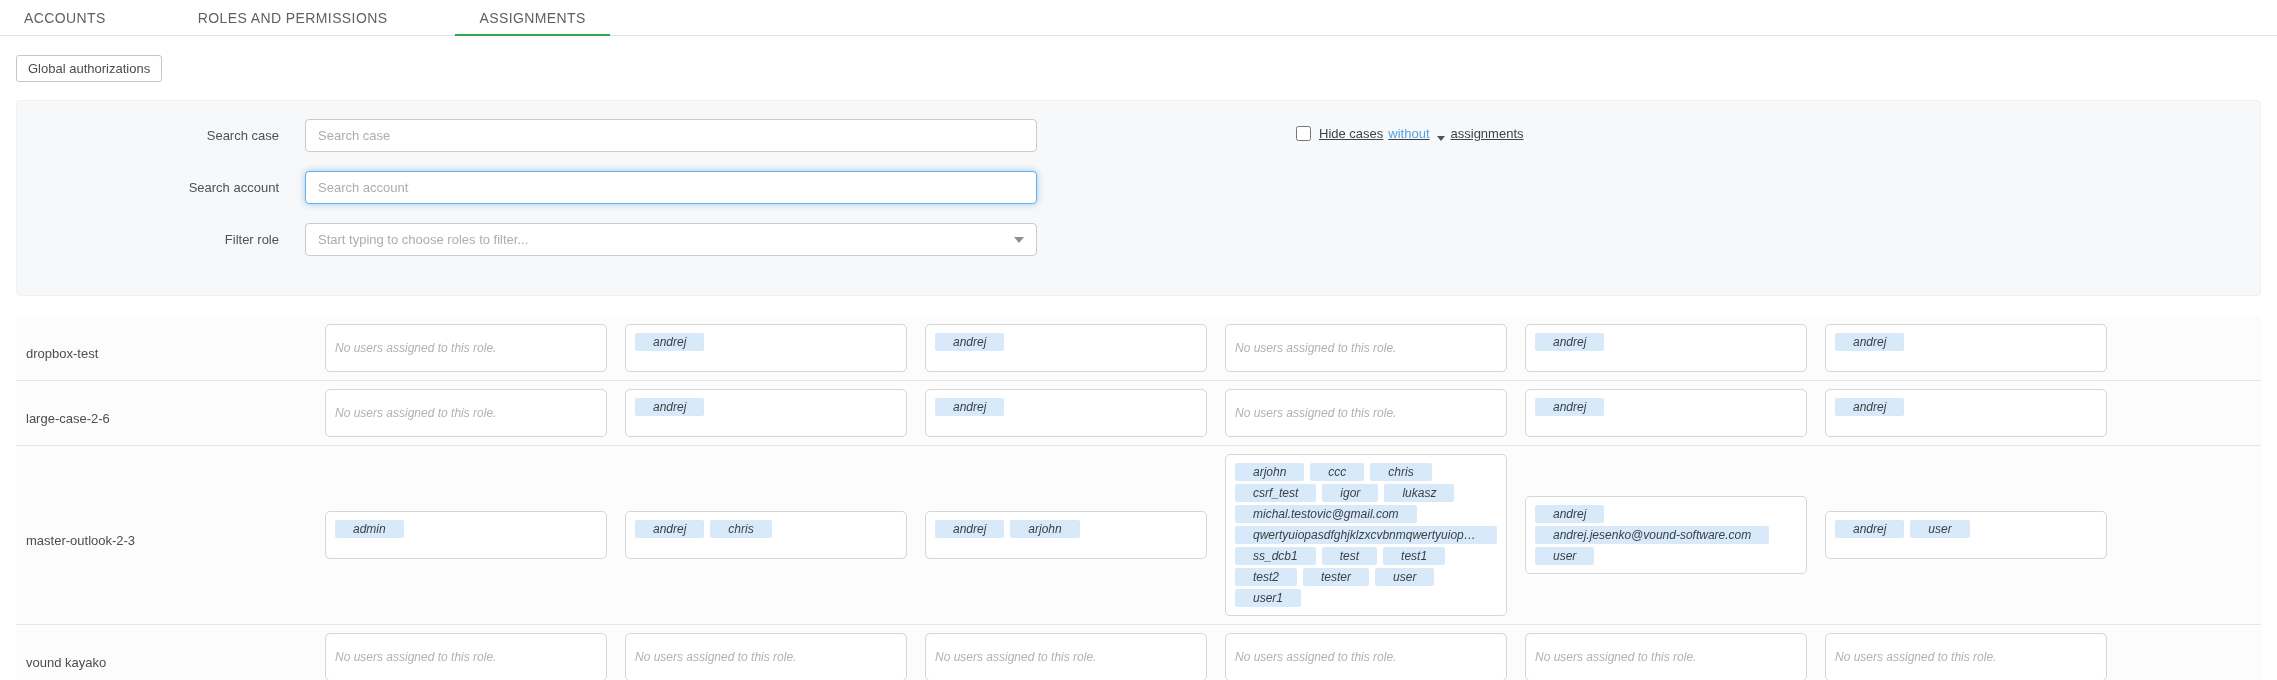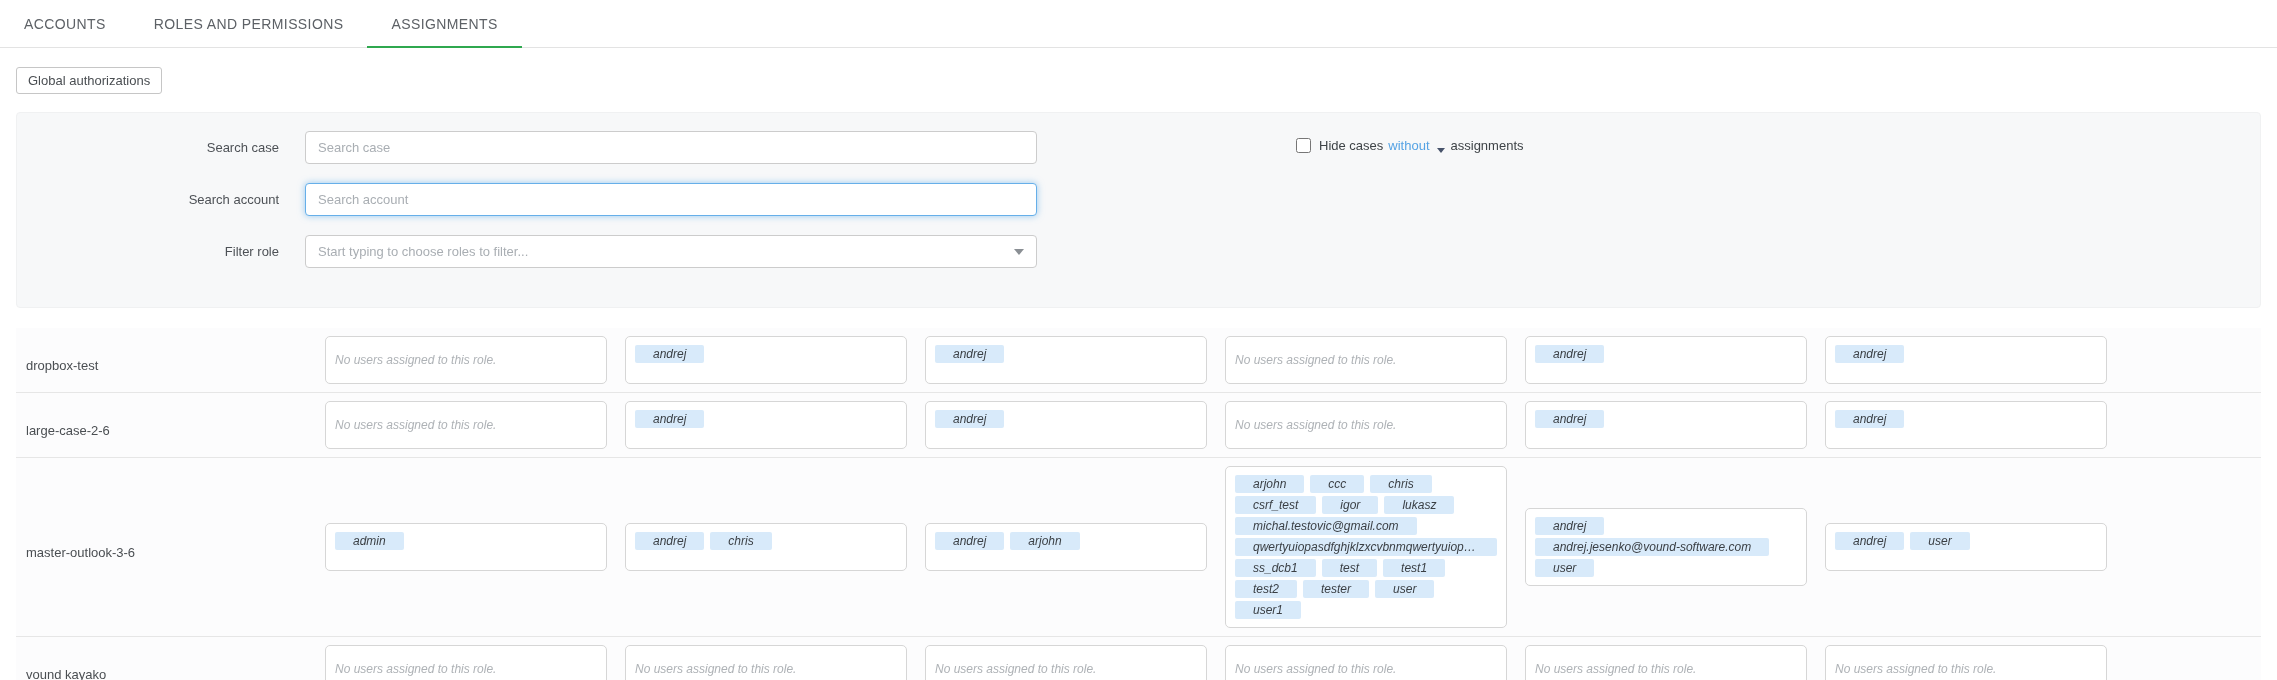--- a/index.html
+++ b/index.html
@@ -1,20 +1,20 @@
 <!DOCTYPE html>
 <html><head>
 <meta charset="utf-8">
 <style>
   * { margin:0; padding:0; box-sizing:border-box; }
   html,body { width:2277px; height:680px; overflow:hidden; background:#fff;
               font-family:"Liberation Sans", sans-serif; color:#3e4347; }
 
   
-  .tabbar { display:flex; height:48px; border-bottom:1px solid #e3e3e3; background:#fff; }
+  .tabbar { display:flex; height:36px; border-bottom:1px solid #e3e3e3; background:#fff;gap:44px; }
   .tab { display:flex; align-items:center; padding:0 24px; font-size:14px; letter-spacing:.4px;
          color:#5d6166; text-transform:uppercase; cursor:pointer; position:relative; }
   .tab.active::after { content:""; position:absolute; left:0; right:0; bottom:-1px; height:2px; background:#2fa84f; }
 
   
   .btn-global { margin:19px 0 0 16px; display:inline-block; background:#fff; border:1px solid #c6c6c6;
                 border-radius:3px; padding:5px 11px; font-size:13px; color:#4a4e52; cursor:pointer; }
 
   
   .panel { position:relative; margin:18px 16px 0 16px; width:2245px; background:#f7f8f9;
@@ -24,21 +24,21 @@
   .flabel { width:262px; text-align:right; font-size:13px; color:#4d5156; flex:none; }
   .fctrl { margin-left:26px; position:relative; width:732px; }
   .finput { width:732px; height:33px; border:1px solid #cccccc; border-radius:4px; background:#fff;
             padding:0 12px; font-size:13px; color:#444; font-family:"Liberation Sans",sans-serif; }
   .finput::placeholder { color:#a9aeb3; opacity:1; }
   .finput.focused { border-color:#66afe9; outline:none; box-shadow:0 0 7px rgba(102,175,233,.65); }
   .combo-caret { position:absolute; right:13px; top:14px; width:0; height:0;
                  border-left:5px solid transparent; border-right:5px solid transparent;
                  border-top:6px solid #8a8f94; pointer-events:none; }
   .hide-cases { position:absolute; left:1279px; top:25px; display:flex; align-items:flex-end;
-                font-size:13px; color:#3e4347; }
+                font-size:13px; color:#3e4347;text-decoration:underline; }
   .hide-cases input { width:15px; height:15px; margin-right:8px; accent-color:#fff;
                       border:1px solid #b5b5b5; }
   .hc-link { color:#56a3e4; margin:0 5px 0 5px; cursor:pointer; }
   .hc-caret { display:inline-block; width:0; height:0; border-left:4px solid transparent;
               border-right:4px solid transparent; border-top:5px solid #47536b; margin:0 6px 0 2px; }
 
   
   .table { margin:20px 16px 0 16px; width:2245px; }
   .trow { display:flex; align-items:center; }
   .thead { background:#f7f8f9; height:50px; align-items:center; border-bottom:1px solid #ededee; }
@@ -166,21 +166,21 @@
           </div>
         </div>
         <div class="col-role">
           <div class="rolebox">
             <span class="chip">andrej</span>
           </div>
         </div>
       </div>
       <div class="trow tbody-row">
         <div class="col-case">
-          <div class="case-label">master-outlook-3-6</div>
+          <div class="case-label">master-outlook-2-3</div>
         </div>
         <div class="col-role">
           <div class="rolebox">
             <span class="chip">admin</span>
           </div>
         </div>
         <div class="col-role">
           <div class="rolebox">
             <span class="chip">andrej</span>
             <span class="chip">chris</span>

